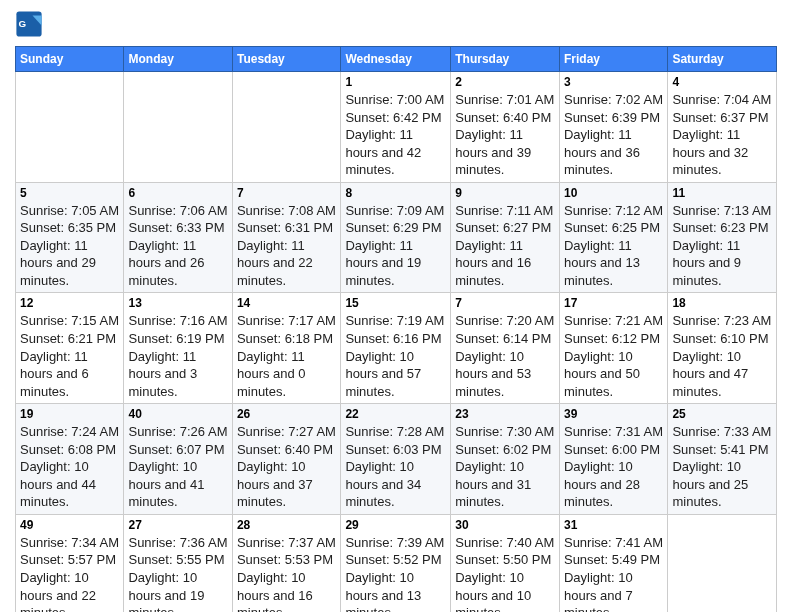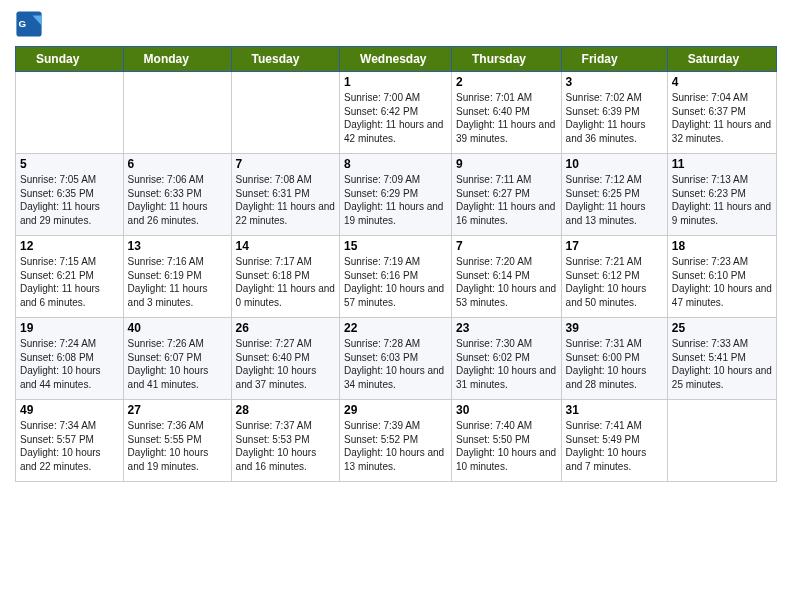--- a/index.html
+++ b/index.html
@@ -49,23 +49,23 @@
     .location {
       font-size: 14px;
       color: #444;
     }
     .calendar {
       width: 100%;
       border-collapse: collapse;
       font-size: 10.5px;
     }
     .calendar th {
-      background-color: #4d7c0f;
+      background-color: #3b82f6;
       color: #fff;
-      padding: 5px 20px;
+      padding: 5px 4px;
       text-align: left;
       font-size: 12px;
       font-weight: bold;
       border: 1px solid #2a5da5;
     }
     .calendar td {
       border: 1px solid #ccc;
       vertical-align: top;
       padding: 3px 4px;
       width: 113px;
@@ -75,21 +75,21 @@
     .calendar tr:nth-child(even) td {
       background: #f5f7fa;
     }
     .day-number {
       font-weight: bold;
       font-size: 12px;
       display: block;
       margin-bottom: 2px;
     }
     .day-info {
-      font-size: 10px;
+      font-size: 13px;
       color: #222;
       line-height: 1.35;
     }
     .empty-cell {
       background: #fff !important;
     }
   </style>
 </head>
 <body>
 

